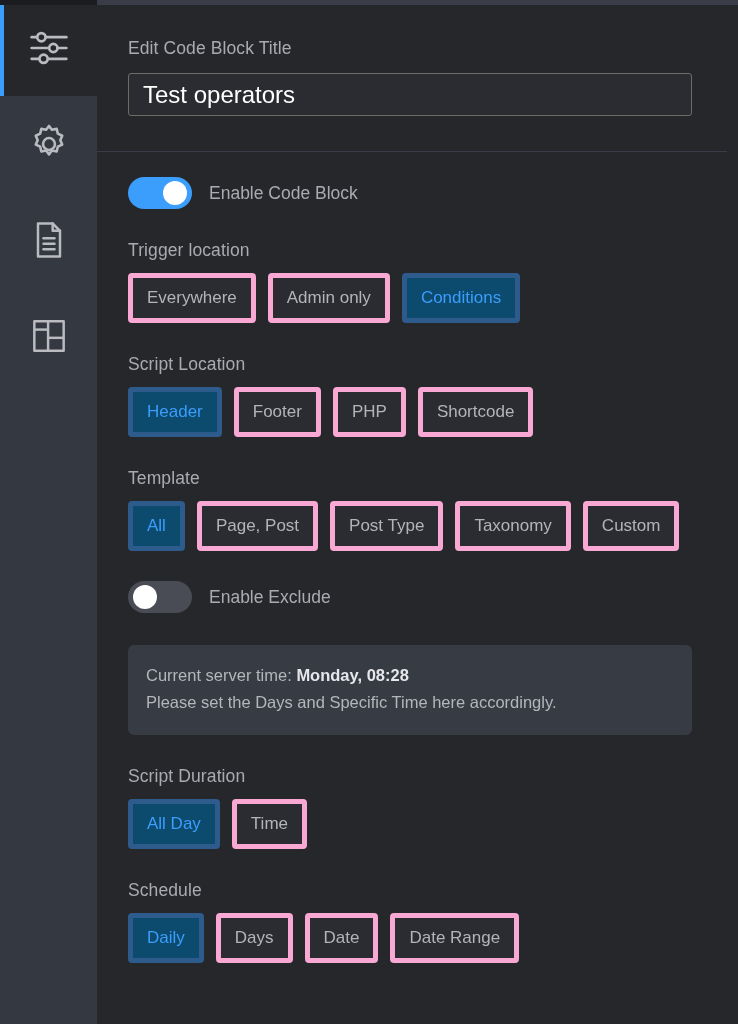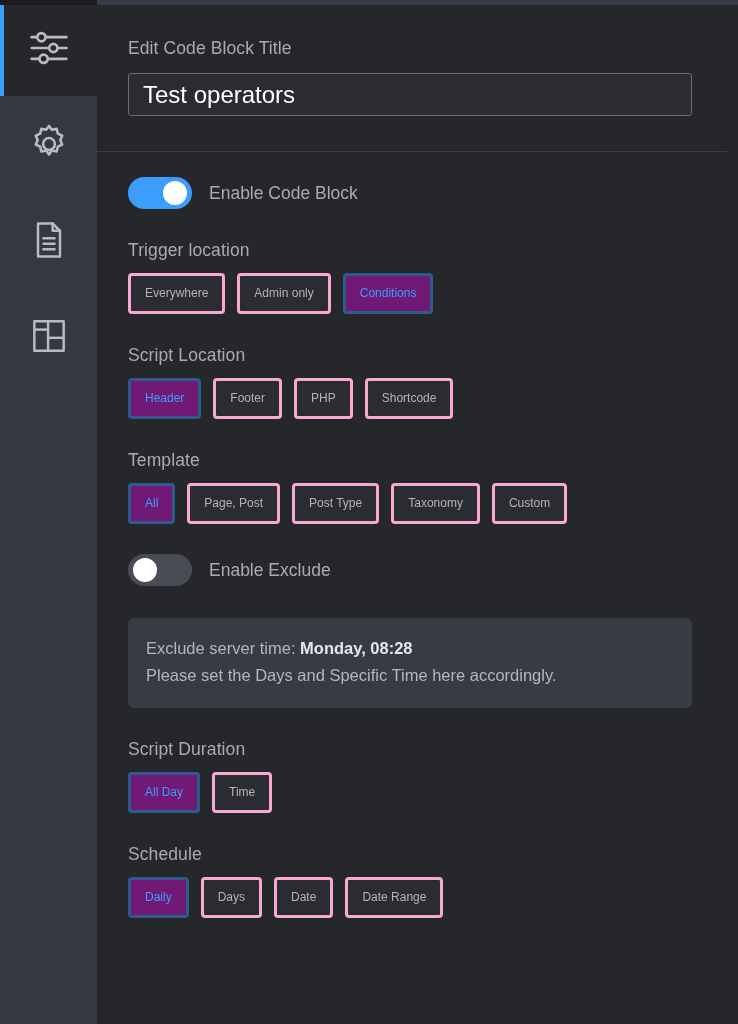--- a/index.html
+++ b/index.html
@@ -152,33 +152,33 @@
   .group { margin-top: 31px; }
   .group .field-label { margin-bottom: 0; }
   .opts {
     display: flex;
     flex-wrap: wrap;
     gap: 12px;
     margin-top: 13px;
   }
   .opt {
     background: #2b2c31;
-    border: 3px solid #f9a8d4;
+    border: 5px solid #f9a8d4;
     border-radius: 4px;
     color: #b2b4b9;
     font-family: "Liberation Sans", sans-serif;
-    font-size: 12px;
+    font-size: 17px;
     line-height: 1;
     padding: 11px 14px 12px;
     cursor: pointer;
     white-space: nowrap;
     text-align: right;
   }
   .opt.active {
-    background: #701a75;
+    background: #0c4a6e;
     border-color: #2d5b8c;
     color: #3b9dfc;
   }
 
   
   .infobox {
     margin-top: 32px;
     width: 564px;
     box-sizing: border-box;
     background: #373b44;
@@ -306,21 +306,21 @@
         <div class="toggle-row">
           <div class="switch">
             <div class="knob"></div>
           </div>
           <div class="toggle-label">Enable Exclude</div>
         </div>
       </div>
 
       <div class="infobox">
         <div>
-          <span>Exclude server time: </span><b>Monday, 08:28</b>
+          <span>Current server time: </span><b>Monday, 08:28</b>
         </div>
         <div>Please set the Days and Specific Time here accordingly.</div>
       </div>
 
       <div class="group">
         <div class="field-label">Script Duration</div>
         <div class="opts">
           <div class="opt active">All Day</div>
           <div class="opt">Time</div>
         </div>

